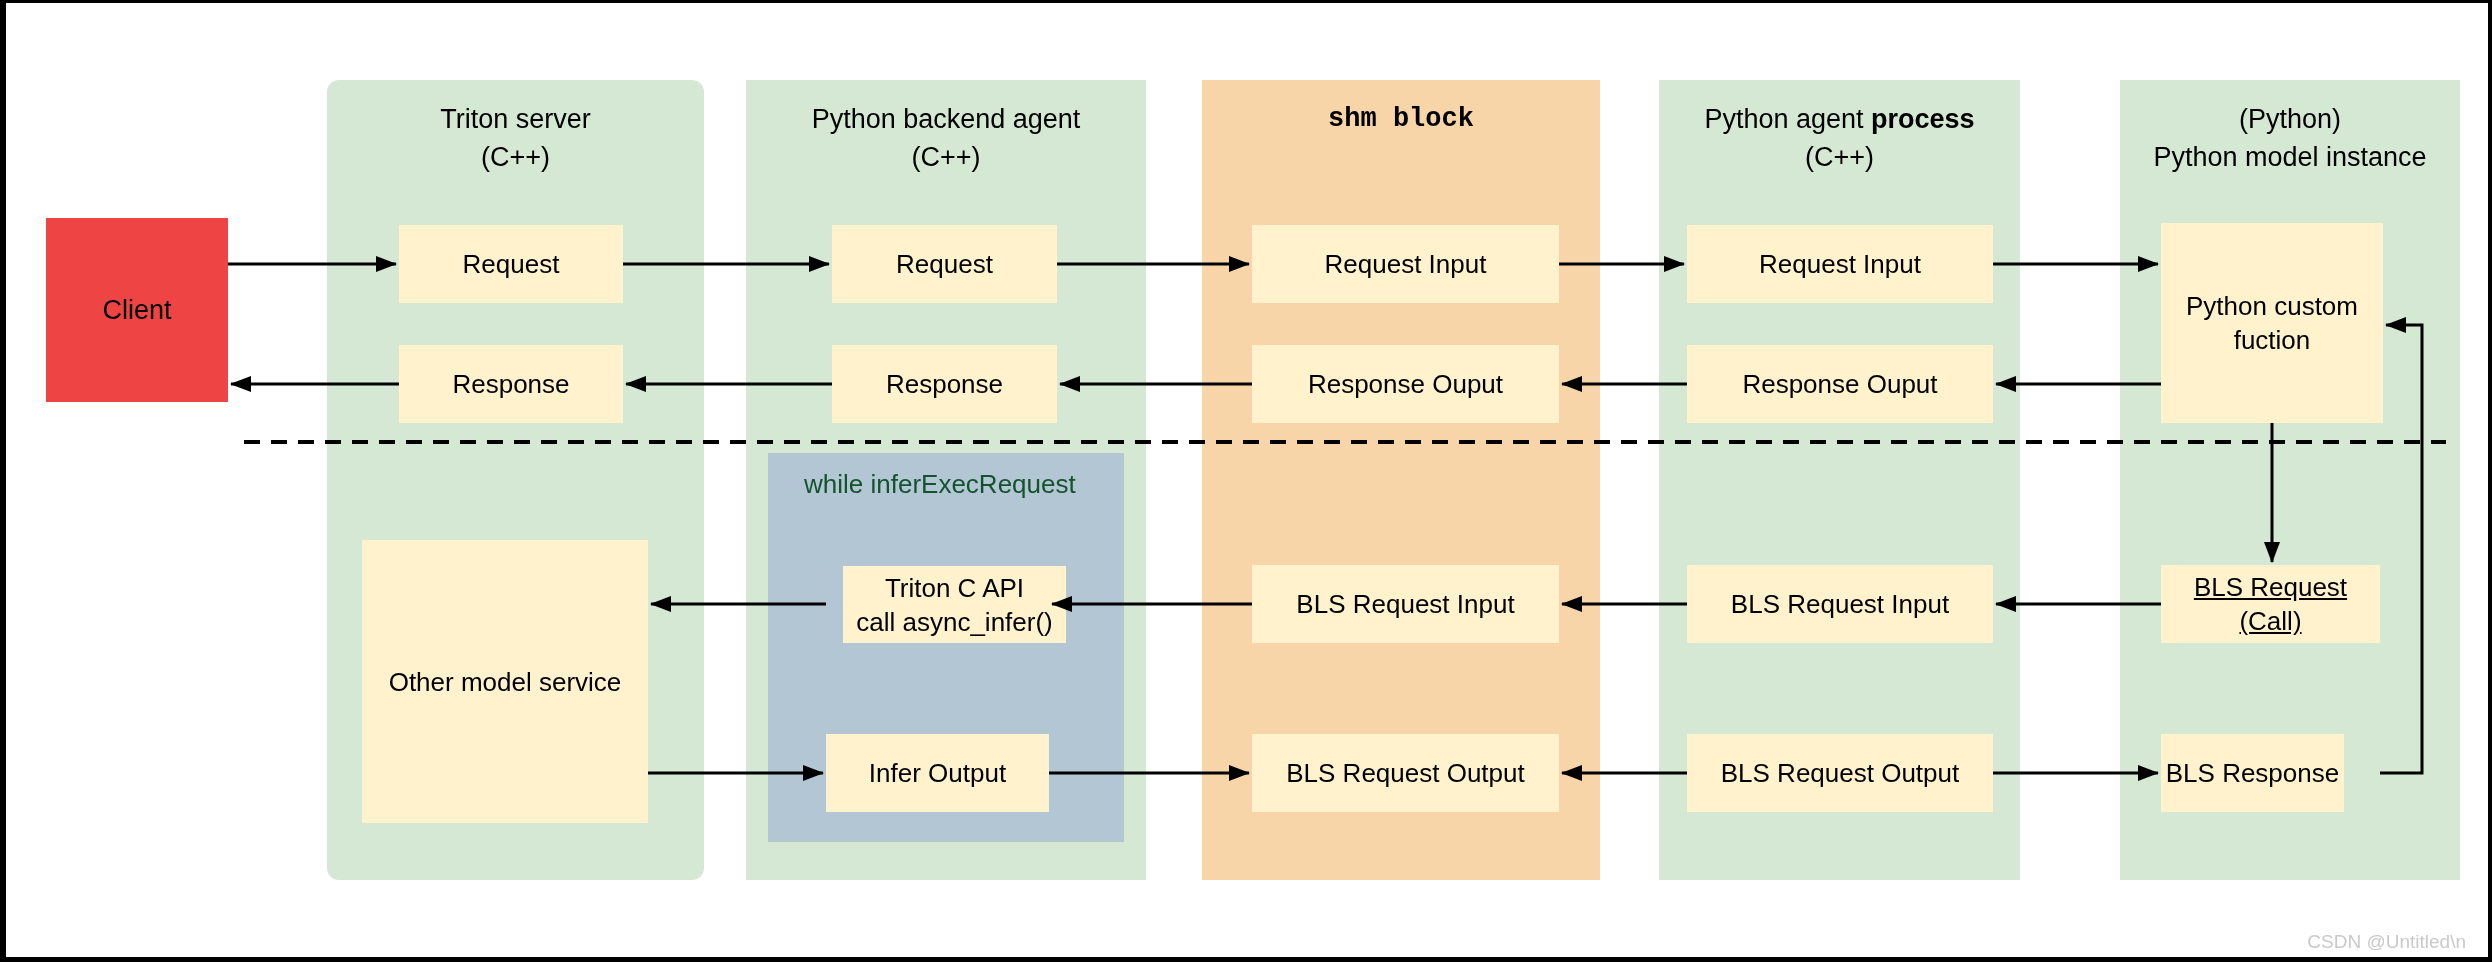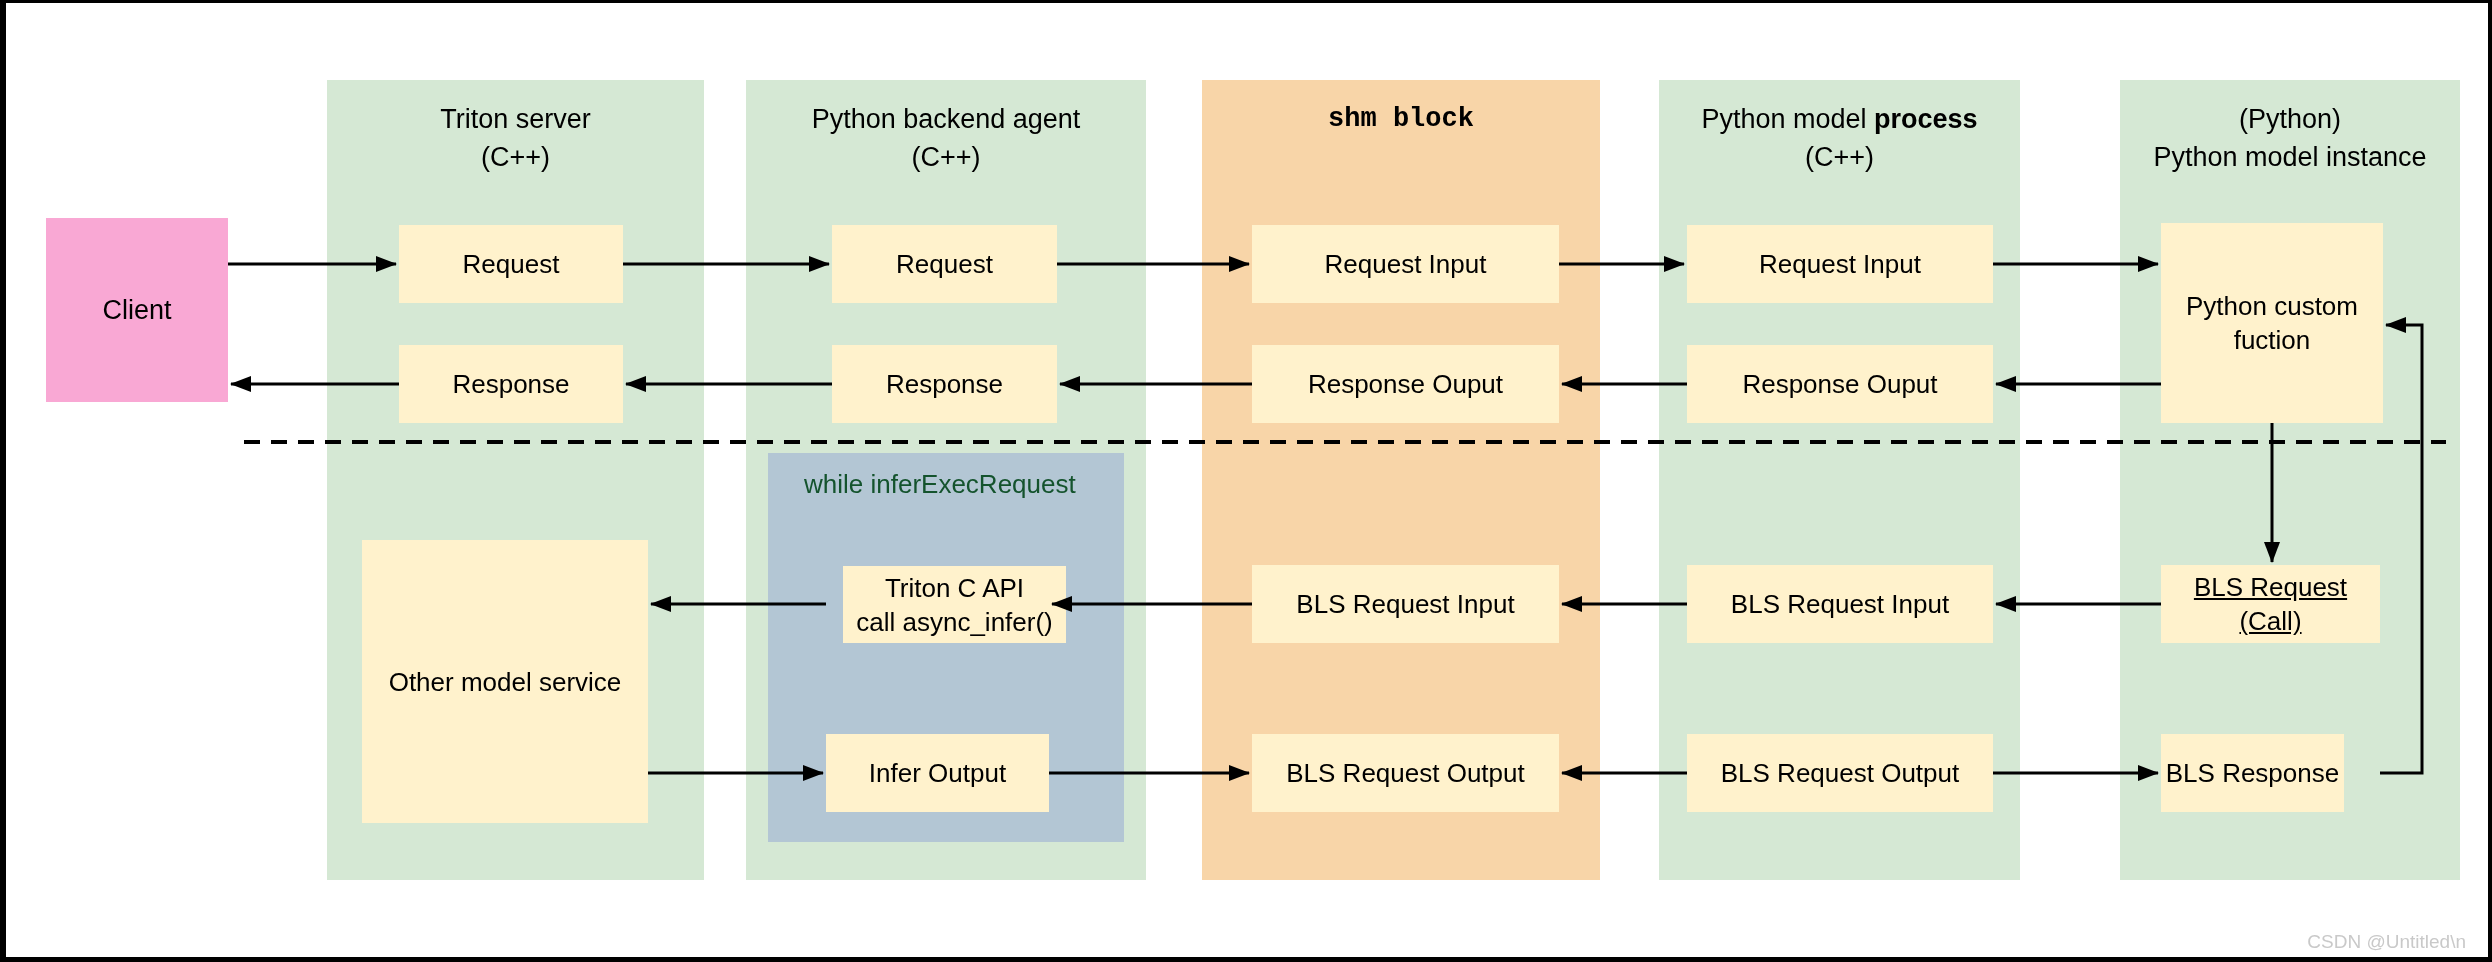--- a/index.html
+++ b/index.html
@@ -19,21 +19,21 @@
     background:#d5e8d4;
   }
   .col.orange{background:#f8d5a8;}
   .col-title{
     padding-top:20px;text-align:center;
     font-size:27px;line-height:38px;color:#000;
   }
   .bold{font-weight:700;}
   .client{
     position:absolute;left:40px;top:215px;width:182px;height:184px;
-    background:#f9a8d4;
+    background:#ef4444;
     display:flex;align-items:center;justify-content:center;
     font-size:27px;
   }
   .box{
     position:absolute;
     background:#fff2cc;
     display:flex;flex-direction:column;align-items:center;justify-content:center;
     font-size:26px;line-height:34px;color:#000;
   }
   .while{
@@ -49,41 +49,41 @@
   }
   svg.wires{position:absolute;left:0;top:0;pointer-events:none;}
   svg.wires line, svg.wires polyline{stroke:#000;stroke-width:3;fill:none;}
   svg.wires .dashed{stroke-width:4;stroke-dasharray:16 11;}
 </style>
 </head>
 <body>
 
 <div class="frame">
 
-  <div class="col" style="left:321px;width:377px;">
+  <div class="col" style="left:321px;width:377px;border-radius:12px;">
     <div class="col-title">
       <div>Triton server</div>
       <div>(C++)</div>
     </div>
   </div>
 
   <div class="col" style="left:740px;width:400px;">
     <div class="col-title">
       <div>Python backend agent</div>
       <div>(C++)</div>
     </div>
   </div>
 
   <div class="col orange" style="left:1196px;width:398px;font-family:Liberation Mono, monospace;">
     <div class="col-title bold">shm block</div>
   </div>
 
   <div class="col" style="left:1653px;width:361px;">
     <div class="col-title">
-      <div><span>Python model </span><span class="bold">process</span></div>
+      <div><span>Python agent </span><span class="bold">process</span></div>
       <div>(C++)</div>
     </div>
   </div>
 
   <div class="col" style="left:2114px;width:340px;">
     <div class="col-title">
       <div>(Python)</div>
       <div>Python model instance</div>
     </div>
   </div>

